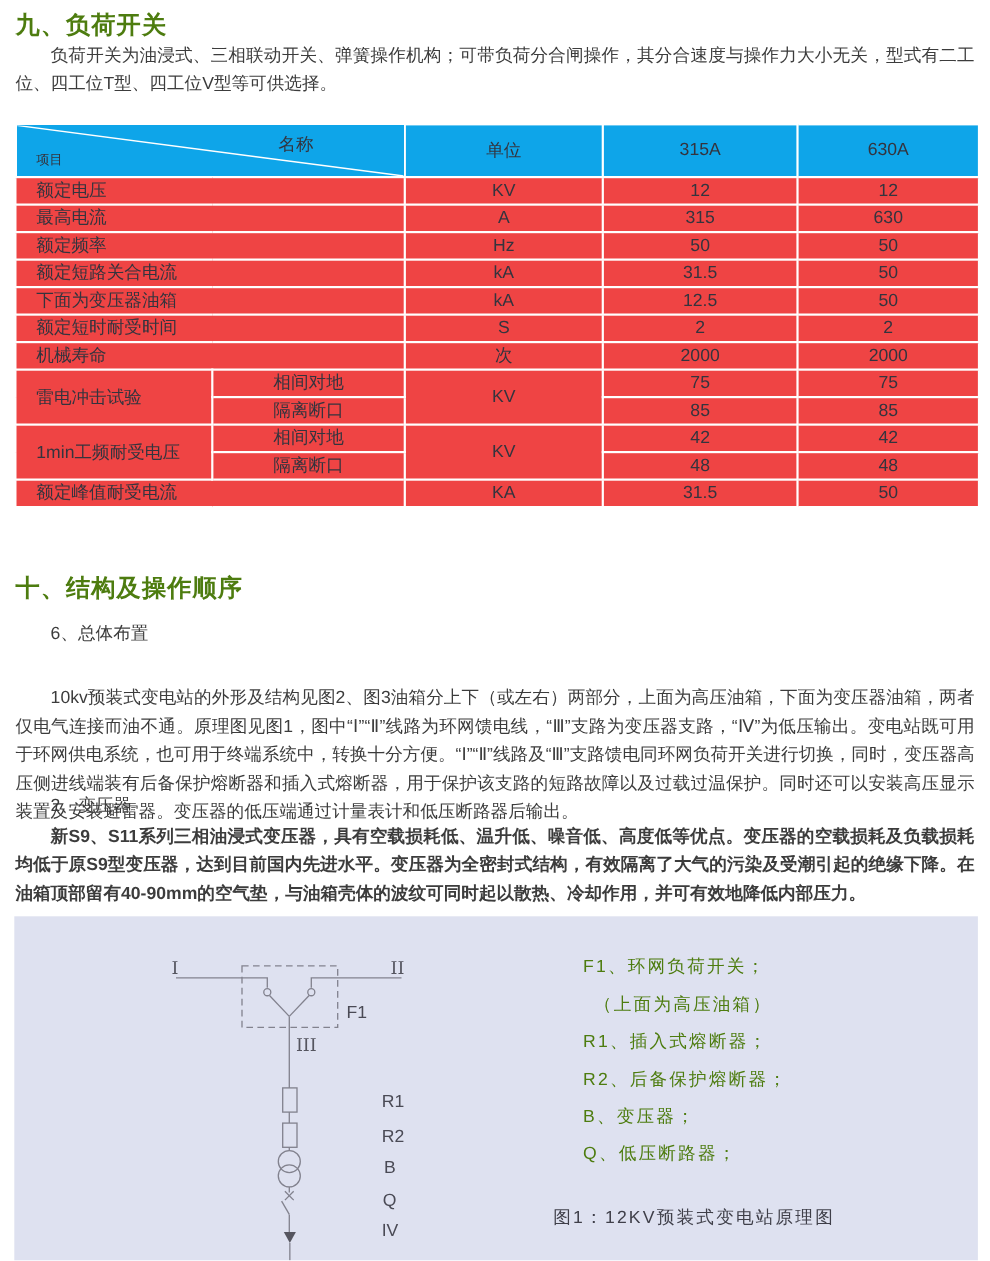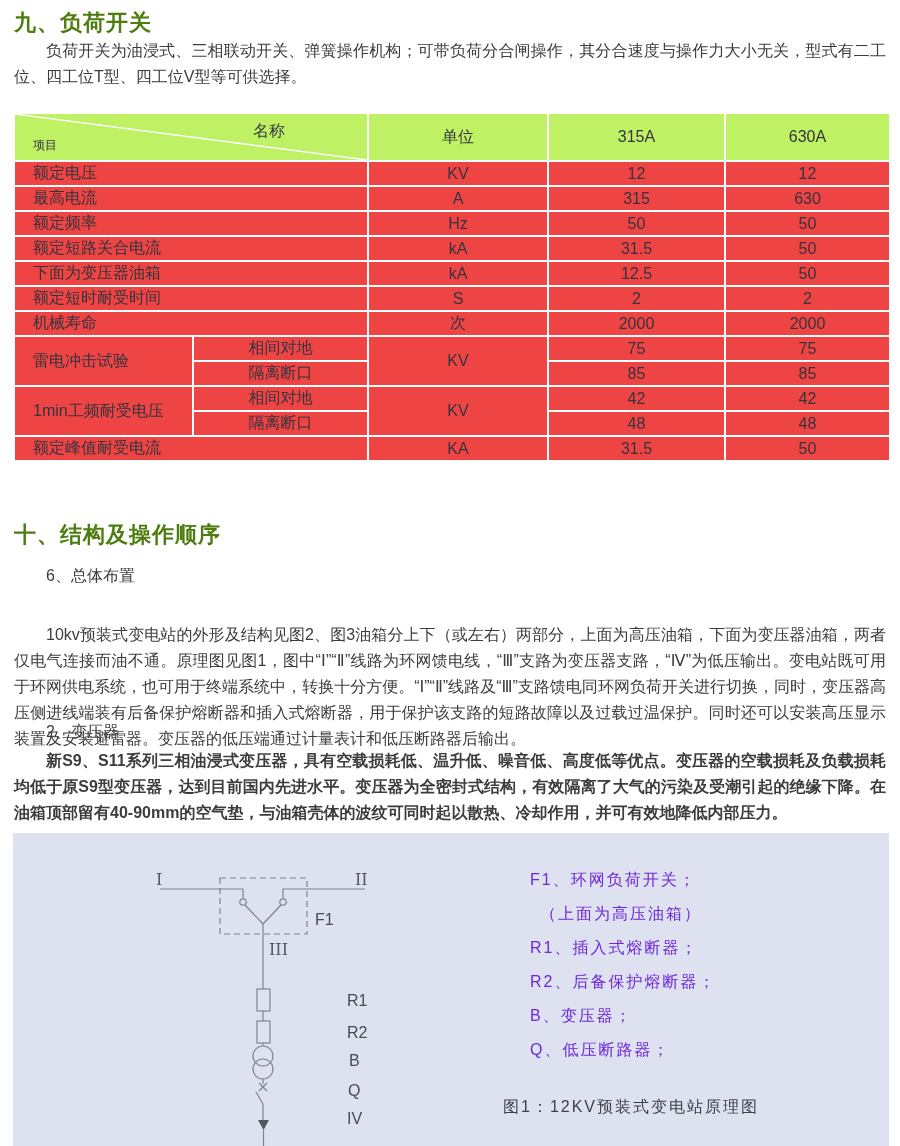--- a/index.html
+++ b/index.html
@@ -48,42 +48,42 @@
   }
   table.spec td, table.spec th {
     border: 2px solid #ffffff;
     background: #ef4444;
     height: 25px;
     text-align: center;
     vertical-align: middle;
     font-weight: normal;
     padding: 0;
   }
-  table.spec .hdr { background: #bef264; height: 48px; }
+  table.spec .hdr { background: #0ea5e9; height: 48px; }
   table.spec .left { text-align: left; padding-left: 18px; }
   td.corner { position: relative; padding: 0; }
   td.corner svg { position: absolute; left: 0; top: 0; width: 100%; height: 100%; }
   .corner-top  { position: absolute; top: 7px;  left: 238px; font-size: 16px; }
   .corner-bot  { position: absolute; bottom: 6px; left: 18px; font-size: 12px; }
 
   
   #figure-panel {
     left: 13px; top: 833px;
     width: 876px; height: 313px;
     background: #dee1f0;
   }
   #schematic { position: absolute; left: 0; top: 0; }
   #schematic text {
     font-family: "Liberation Sans", "DejaVu Sans", sans-serif;
     font-size: 16px; fill: #4a4a55;
   }
   #schematic text.serif { font-family: "DejaVu Serif", "Liberation Serif", serif; fill: #55555f; }
   #legend {
     position: absolute; left: 517px; top: 30px;
-    font-size: 16px; color: #6d28d9; letter-spacing: 2px;
+    font-size: 16px; color: #4d7c0f; letter-spacing: 2px;
   }
   #legend .legend-item { height: 34px; line-height: 34px; white-space: nowrap; }
   #legend .legend-item.indent { padding-left: 10px; }
   #fig-caption {
     position: absolute; left: 490px; top: 264px;
     font-size: 16px; color: #3f3f49; letter-spacing: 2px; white-space: nowrap;
   }
 </style>
 </head>
 <body>

